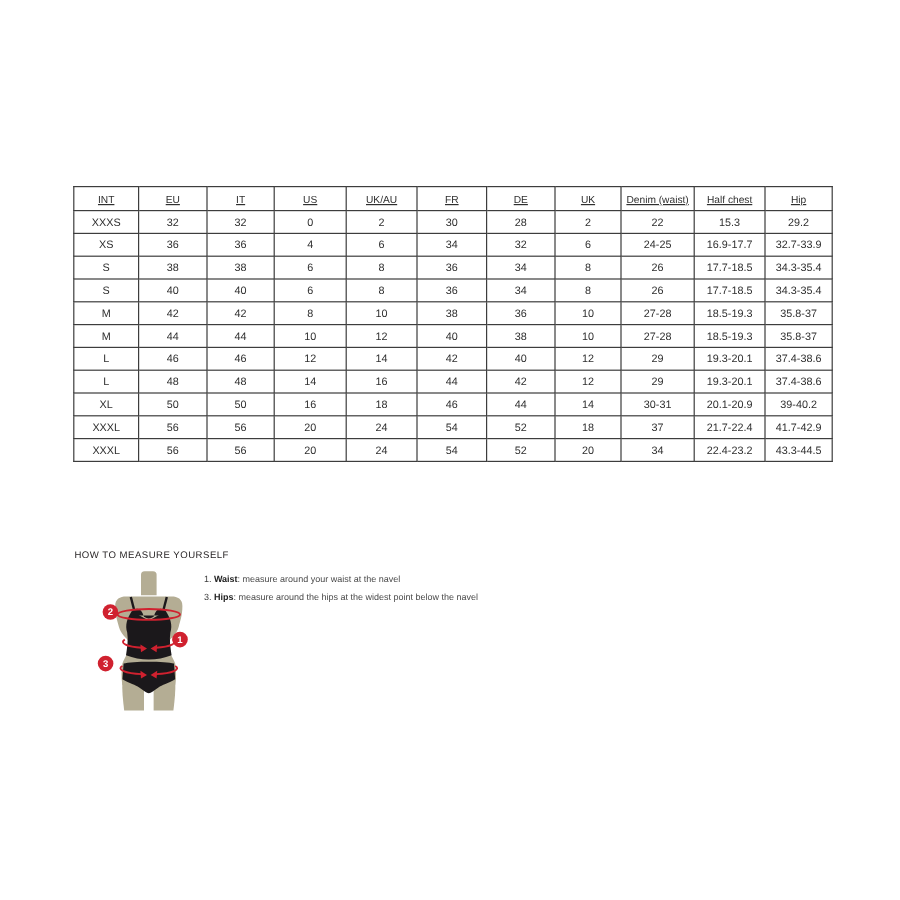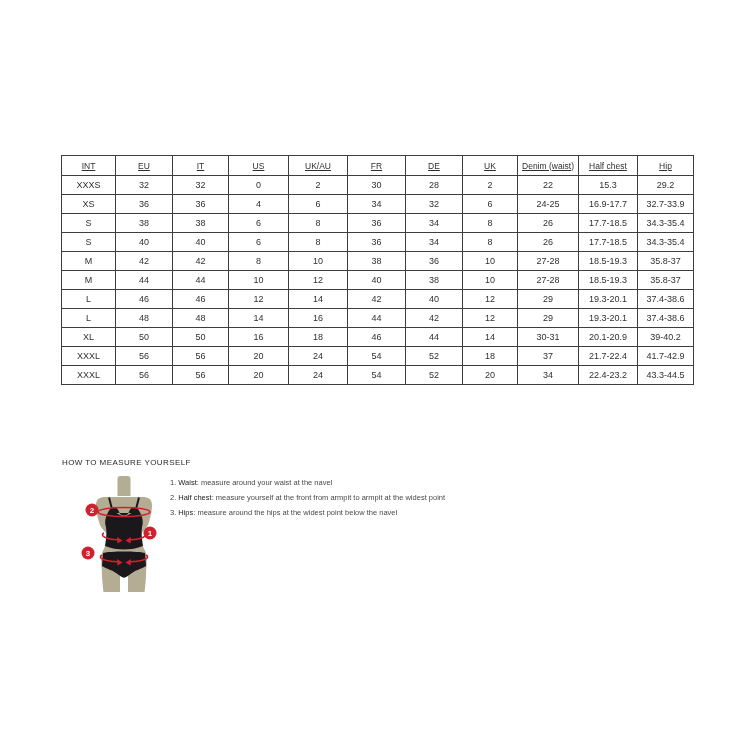--- a/index.html
+++ b/index.html
@@ -23,21 +23,21 @@
   }
 
   .figure-wrap { position:absolute; left:76px; top:471px; width:90px; height:126px; }
 
   .steps {
     position:absolute; left:170px; top:477px; list-style:none;
     font-size:7.5px; color:#4a4a4a;
   }
   .steps li { height:15px; line-height:12px; }
   .steps .num { margin-right:2px; color:#3a3a3a; }
-  .steps b { color:#222; font-weight:normal; }
+  .steps b { color:#222; font-weight:bold; }
 
   svg text { font-family:"Liberation Sans", sans-serif; }
 </style>
 </head>
 <body>
 
 <table class="size-table">
     <colgroup>
       <col style="width: 54px;">
       <col style="width: 57px;">
@@ -277,18 +277,15 @@
       <text x="12" y="84.8" text-anchor="middle" font-size="8" font-weight="bold" fill="#ffffff">3</text>
     </g>
   </svg>
 </div>
 
 <ol class="steps">
   <li>
     <span class="num">1.</span><b>Waist</b><span>: measure around your waist at the navel</span>
   </li>
   <li>
-    <span class="num">2.</span><b>Half chest</b><span>: measure yourself at the front from armpit to armpit at the widest point</span>
-  </li>
-  <li>
     <span class="num">3.</span><b>Hips</b><span>: measure around the hips at the widest point below the navel</span>
   </li>
 </ol>
 
 </body></html>

